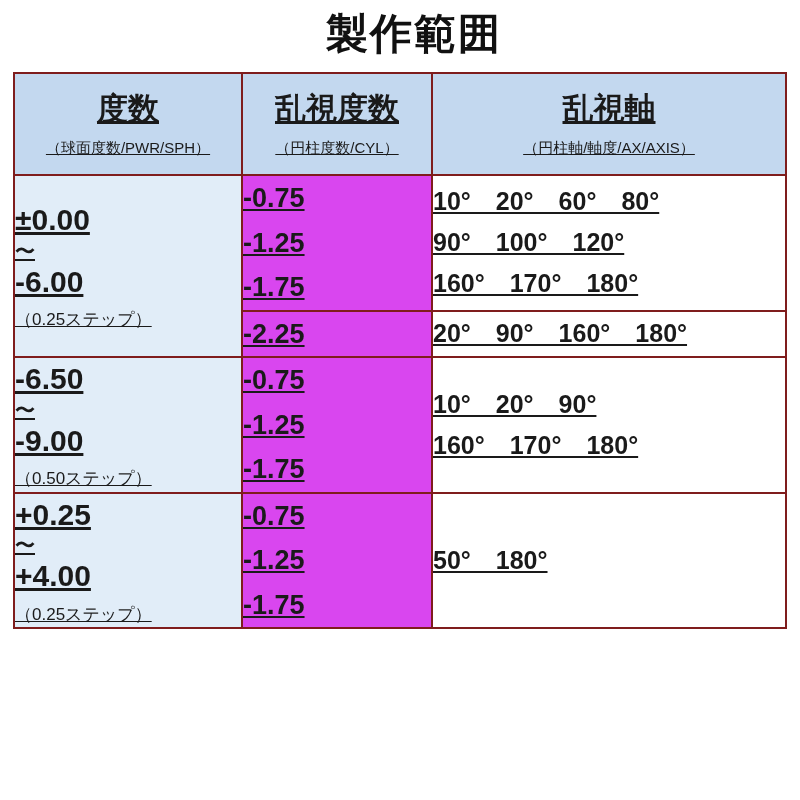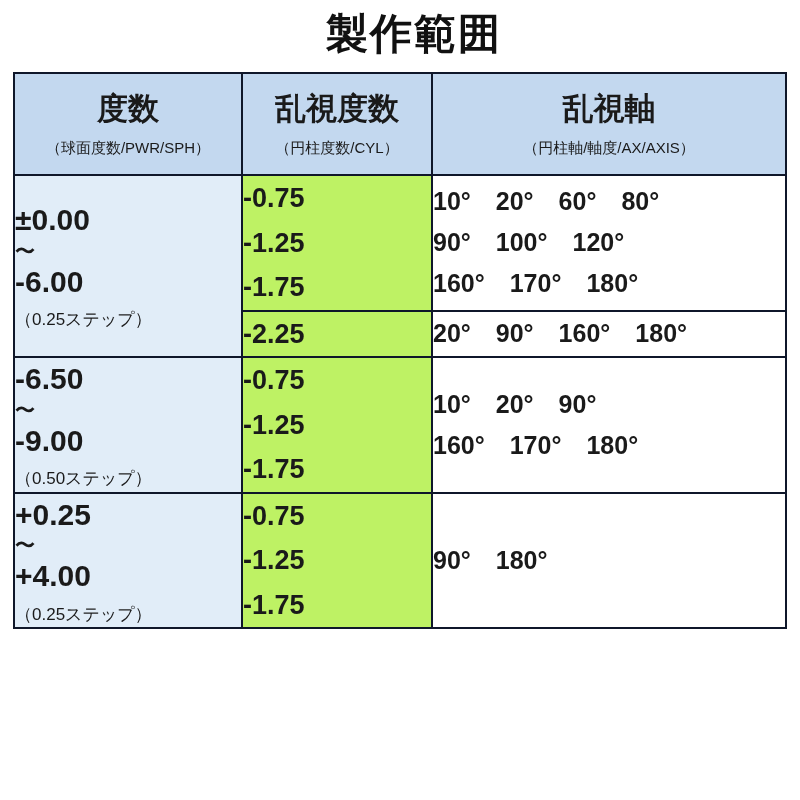--- a/index.html
+++ b/index.html
@@ -30,23 +30,24 @@
     color: #111111;
     padding-left: 28px;
   }
   table.range-table {
     border-collapse: collapse;
     width: 772px;
     margin: 0 auto;
     table-layout: fixed;
   }
   table.range-table td, table.range-table th {
-    border: 2px solid #0f172a;
+    border: 2px solid #7f1d1d;
     padding: 0;
     vertical-align: middle;
+    text-decoration: underline;
   }
   
   col.c1 { width: 228px; }
   col.c2 { width: 190px; }
   col.c3 { width: 354px; }
 
   thead th {
     background: #c3d8ef;
     height: 100px;
     padding: 6px 4px;
@@ -81,21 +82,21 @@
     line-height: 1.1;
     margin: 1px 0;
   }
   .pow-step {
     font-size: 17px;
     font-weight: normal;
     display: block;
     margin-top: 8px;
   }
   td.cyl-cell {
-    background: #bef264;
+    background: #d946ef;
     padding: 8px 4px;
   }
   .cyl-line {
     font-size: 27px;
     font-weight: bold;
     line-height: 1.65;
     display: block;
   }
   td.axis-cell {
     background: #ffffff;
@@ -191,19 +192,19 @@
           <span class="pow-tilde">〜</span>
           <span class="pow-line">+4.00</span>
           <span class="pow-step">（0.25ステップ）</span>
         </td>
         <td class="cyl-cell">
           <span class="cyl-line">-0.75</span>
           <span class="cyl-line">-1.25</span>
           <span class="cyl-line">-1.75</span>
         </td>
         <td class="axis-cell">
-          <span class="axis-line">90°　180°</span>
+          <span class="axis-line">50°　180°</span>
         </td>
       </tr>
 
     </tbody>
   </table>
 </div>
 
 </body></html>

